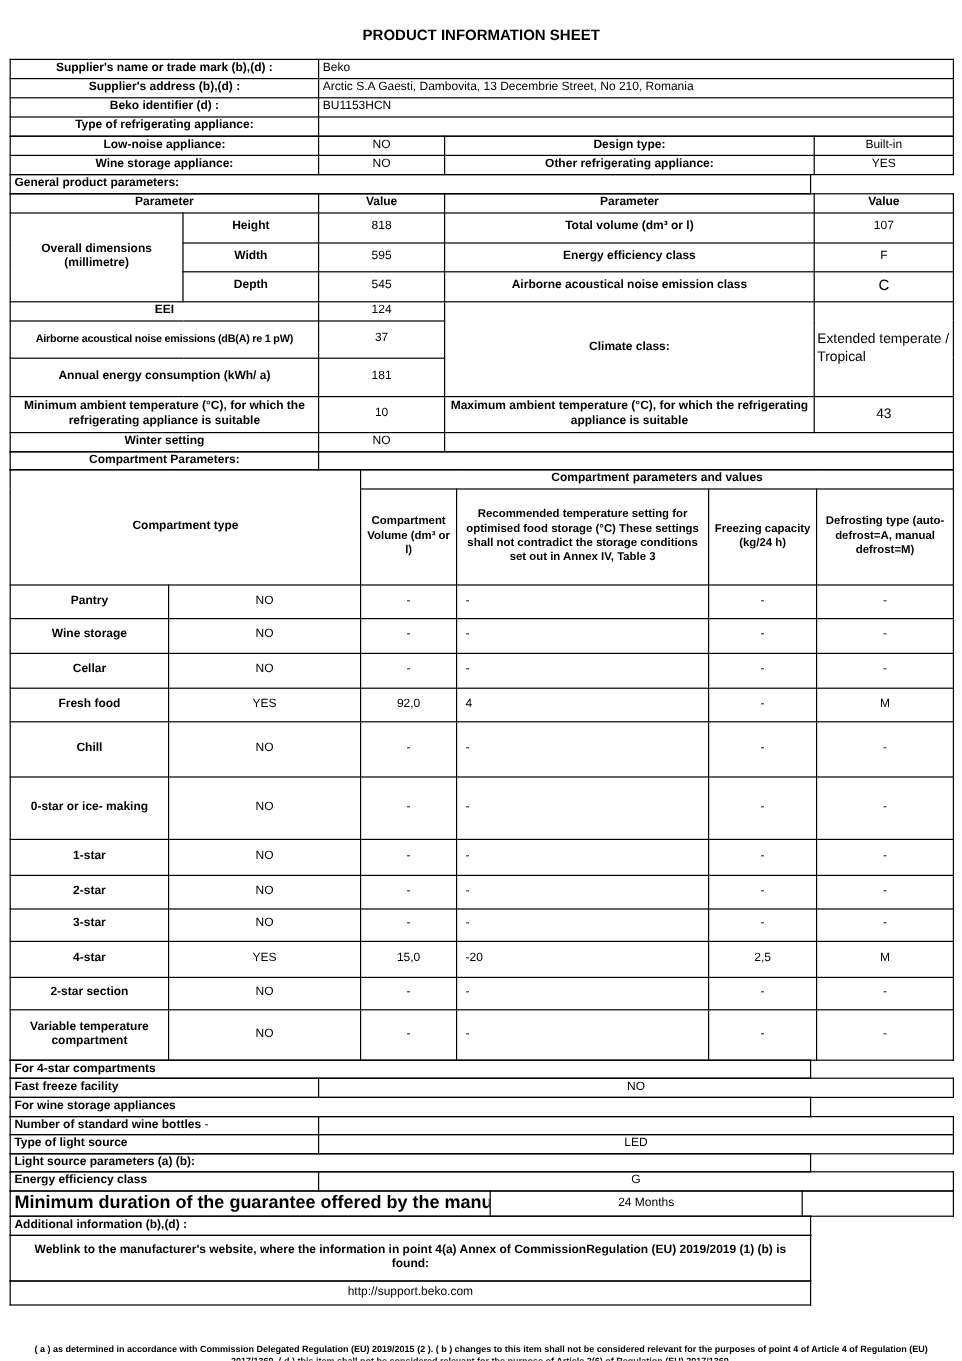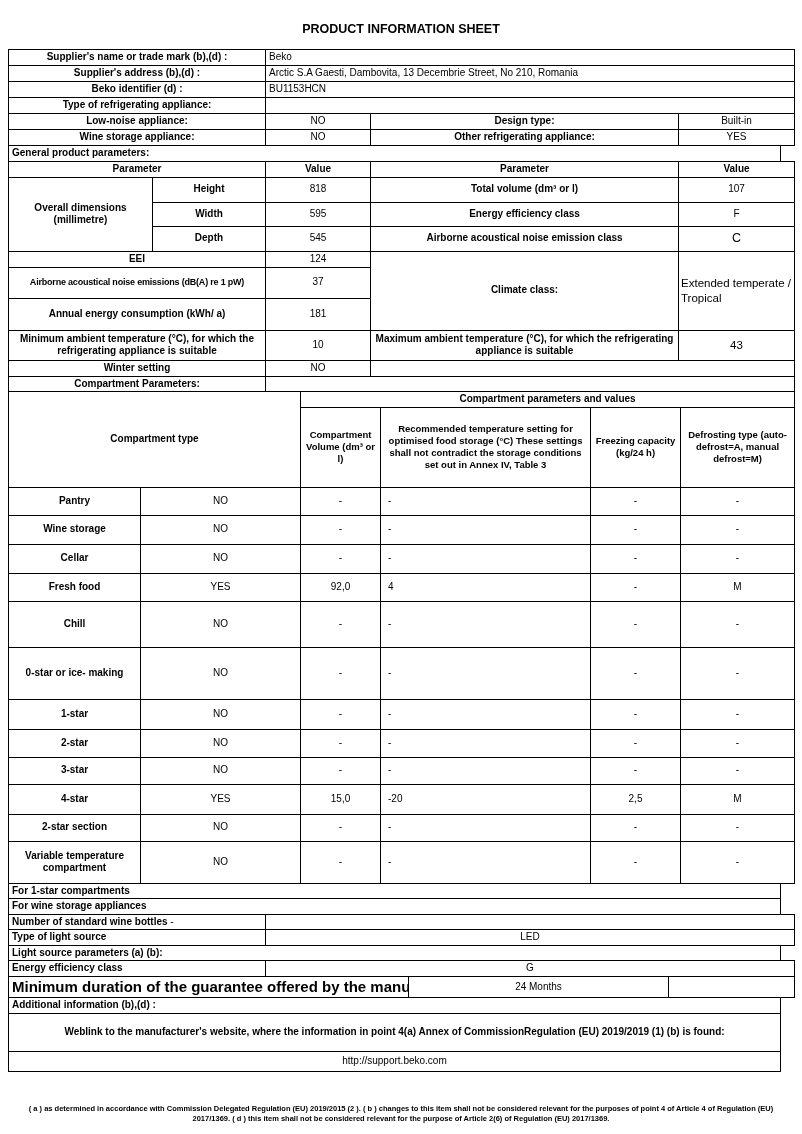--- a/index.html
+++ b/index.html
@@ -1,20 +1,20 @@
 <!DOCTYPE html>
 <html><head>
 <meta charset="utf-8">
 <style>
   html,body{margin:0;padding:0;}
   body{width:802px;height:1134px;background:#ffffff;color:#000000;
        font-family:"Liberation Sans", sans-serif; overflow:hidden; position:relative;}
   .page{padding:0 8px;}
   .title{text-align:center;font-weight:bold;font-size:12.5px;padding:22px 0 13px 0;}
-  table{border-collapse:collapse;table-layout:fixed;width:773px;}
+  table{border-collapse:collapse;table-layout:fixed;width:668px;}
   table.mt{margin-top:-1px;}
   td{border:1px solid #000;font-size:10px;padding:1px 3px;vertical-align:middle;
      word-wrap:break-word;line-height:1.25;}
   .b{font-weight:bold;}
   .c{text-align:center;}
   .sec{font-weight:bold;text-align:left;padding-left:3px;}
   .small{font-size:9.5px;}
   .noise{font-size:9px;white-space:nowrap;letter-spacing:-0.2px;}
   .fs11{font-size:11.5px;}
   .fs12{font-size:12.5px;}
@@ -277,21 +277,33 @@
       <td class="tl">-</td>
       <td class="c">-</td>
       <td class="c">-</td>
     </tr>
   </tbody>
     </table>
 
   <table class="mt">
     <tbody>
         <tr style="height:14px">
-      <td class="sec">For 1-star compartments</td>
+      <td class="sec">For 4-star compartments</td>
+    </tr>
+  </tbody>
+    </table>
+  <table class="mt">
+    <colgroup>
+        <col style="width:257px">
+        <col style="width:529px">
+      </colgroup>
+    <tbody>
+        <tr style="height:16px">
+      <td class="b">Fast freeze facility</td>
+      <td class="c">NO</td>
     </tr>
   </tbody>
     </table>
 
   <table class="mt">
     <tbody>
         <tr style="height:15px">
       <td class="sec">For wine storage appliances</td>
     </tr>
   </tbody>

